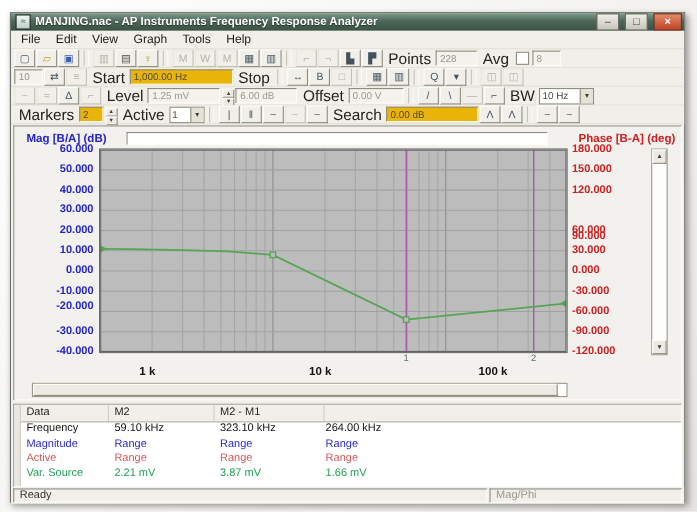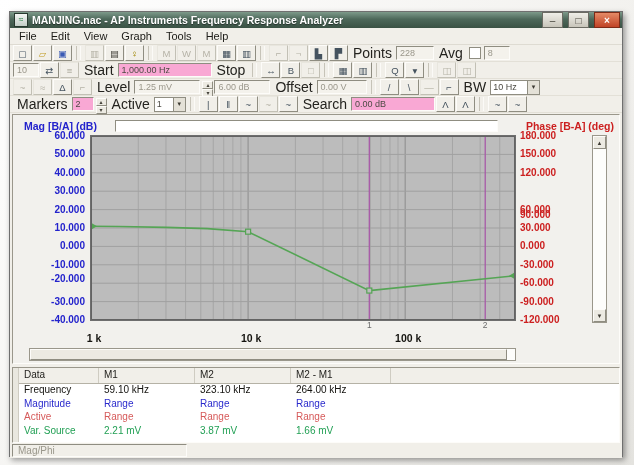--- a/index.html
+++ b/index.html
@@ -20,21 +20,21 @@
   
   .menubar{height:16px;display:flex;align-items:center;padding-left:2px;background:#f1efe9;border-bottom:1px solid #dedbd2;}
   .menuitem{font-size:11px;padding:12px 7px;color:#1c1b17;}
   
   .tbrow{height:17px;display:flex;align-items:center;padding:0 3px;background:#f1efe9;border-bottom:1px solid #e3e0d7;gap:1px;}
   .tbtn{min-width:17px;height:14px;display:inline-flex;align-items:center;justify-content:center;font-size:9.5px;
     color:#44525e;background:#f1efe9;border:1px solid;border-color:#fdfcf9 #8f8d81 #8f8d81 #fdfcf9;}
   .tbtn.dis{color:#b5b2a6;border-color:#e8e6de #c2c0b5 #c2c0b5 #e8e6de;}
   .tsep{width:3px;height:14px;border-left:1px solid #c6c3b8;border-right:1px solid #fbfaf7;margin:0 3px;}
   .tlabel{font-size:14px;color:#24231f;margin:0 3px 0 4px;white-space:nowrap;}
-  .tfield{height:12px;border:1px solid;border-color:#8f8d81 #fdfcf9 #fdfcf9 #8f8d81;background:#f9a8d4;
+  .tfield{height:12px;border:1px solid;border-color:#8f8d81 #fdfcf9 #fdfcf9 #8f8d81;background:#eab308;
     font-size:9px;color:#4c4a43;display:inline-flex;align-items:center;padding:0 3px;white-space:nowrap;overflow:hidden;}
   .tfield.dis{background:#f4f2ec;color:#9a978b;}
   .tcheck{width:10px;height:10px;background:#fff;border:1px solid #8f8d81;margin:0 2px;}
   .tspin{display:inline-flex;flex-direction:column;width:11px;height:13px;margin-left:1px;}
   .tspin span{flex:1;font-size:6px;line-height:6px;text-align:center;color:#44423a;
     border:1px solid;border-color:#fdfcf9 #8f8d81 #8f8d81 #fdfcf9;background:#eceae2;}
   .tselect{height:13px;border:1px solid #8f8d81;background:#fff;display:inline-flex;align-items:center;font-size:9px;color:#4c4a43;}
   .tselect .selv{flex:1;padding:0 2px;white-space:nowrap;overflow:hidden;}
   .tselect .selarrow{width:11px;align-self:stretch;display:flex;align-items:center;justify-content:center;
     background:#e4e1d7;border-left:1px solid #8f8d81;font-size:7px;color:#3c3a33;}
@@ -48,21 +48,21 @@
   .yleft{width:74px;height:186px;position:relative;}
   .yright{width:58px;height:186px;position:relative;margin-left:4px;}
   .ytick{position:absolute;font-size:10px;font-weight:bold;white-space:nowrap;}
   .yleft .ytick{right:5px;color:#2323cc;}
   .yright .ytick{left:0;color:#cc2020;}
   .gridbox{width:424px;height:184px;border:1px solid #6e6e6e;background:#bcbcbc;}
   .gridbox svg{display:block;}
   .plotwrap{width:426px;}
   .mkstrip{position:relative;height:10px;width:424px;}
   .mklabel{position:absolute;top:-1px;font-size:8.5px;color:#6a6a6a;transform:translateX(-50%);}
-  .xlabels{position:relative;height:14px;margin-left:77px;width:426px;}
+  .xlabels{position:relative;height:14px;margin-left:117px;width:426px;}
   .xtick{position:absolute;top:1px;font-size:10.5px;font-weight:bold;color:#14130f;transform:translateX(-50%);white-space:nowrap;}
   .vscroll{width:13px;height:186px;margin-left:14px;background:#fdfdfb;border:1px solid #9a978b;display:flex;flex-direction:column;}
   .varrow{height:11px;display:flex;align-items:center;justify-content:center;font-size:6px;color:#3c3a33;
     background:#eceae2;border:1px solid;border-color:#fdfcf9 #8f8d81 #8f8d81 #fdfcf9;}
   .vtrack{flex:1;}
   .hscroll{height:11px;margin:3px 100px 0 13px;background:#fdfdfb;border:1px solid #9a978b;position:relative;}
   .hthumb{position:absolute;top:0;bottom:0;left:0;right:8px;background:#eceae2;border:1px solid;border-color:#fdfcf9 #8f8d81 #8f8d81 #fdfcf9;}
   
   .tablearea{flex:1;padding:3px 2px 0 2px;display:flex;flex-direction:column;}
   .tablebox{background:#fff;border:1px solid;border-color:#9a978b #fdfcf9 #fdfcf9 #9a978b;display:flex;height:74px;}
@@ -300,21 +300,20 @@
           <span class="hthumb"></span>
         </div>
     </div>
 
     <div class="tablearea">
       <div class="tablebox">
         <div class="tgutter"></div>
         <div class="tmain">
           <div class="thead" id="thead">
               <div class="hcell c0">Data</div>
-              <div class="hcell c1">M1</div>
               <div class="hcell c2">M2</div>
               <div class="hcell c3">M2 - M1</div>
               <div class="hcell hfill"></div>
             </div>
           <div id="tbodyrows">
               <div class="trow">
                 <div class="tcell c0" style="color: rgb(20, 19, 15);">Frequency</div>
                 <div class="tcell c1" style="color: rgb(20, 19, 15);">59.10 kHz</div>
                 <div class="tcell c2" style="color: rgb(20, 19, 15);">323.10 kHz</div>
                 <div class="tcell c3" style="color: rgb(20, 19, 15);">264.00 kHz</div>
@@ -336,19 +335,22 @@
                 <div class="tcell c1" style="color: rgb(34, 160, 85);">2.21 mV</div>
                 <div class="tcell c2" style="color: rgb(34, 160, 85);">3.87 mV</div>
                 <div class="tcell c3" style="color: rgb(34, 160, 85);">1.66 mV</div>
               </div>
             </div>
         </div>
       </div>
     </div>
 
     <div class="statusbar">
+      <div class="spanel left">
+        <span>Ready</span>
+      </div>
       <div class="spanel right">
         <span>Mag/Phi</span>
       </div>
     </div>
 
   </div>
 </div>
 
 </body></html>

